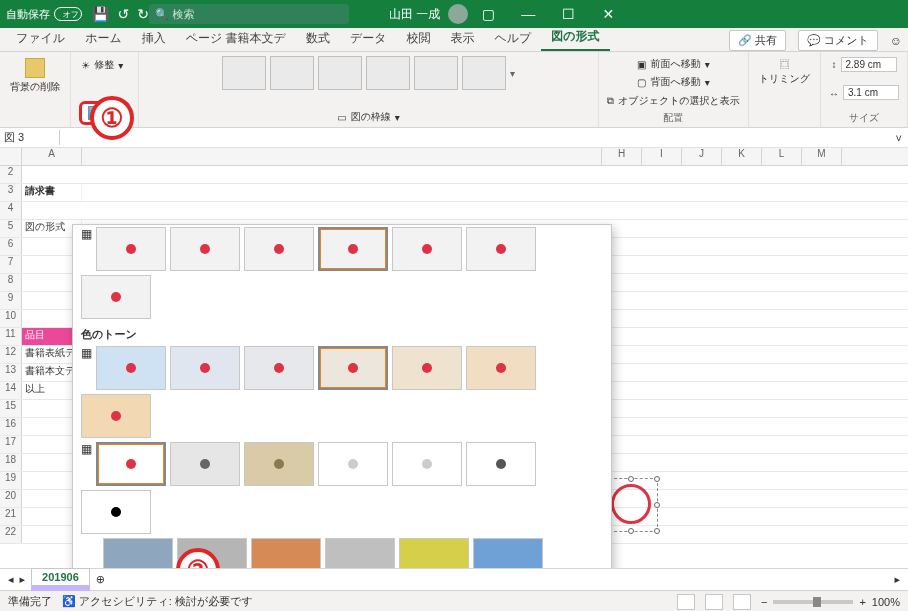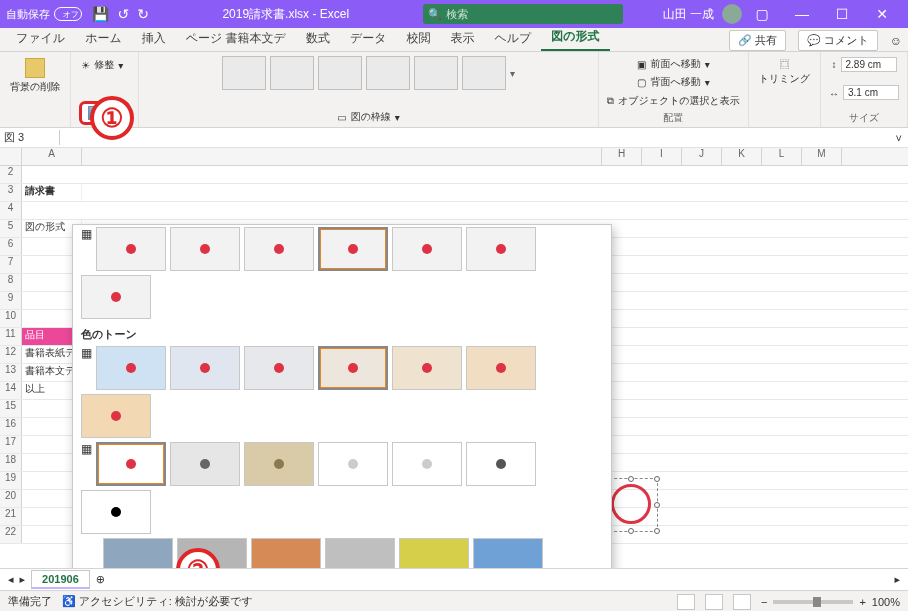--- a/index.html
+++ b/index.html
@@ -1,19 +1,19 @@
 <!DOCTYPE html>
 <html><head>
 <meta charset="utf-8">
 <style>
 * { margin: 0; padding: 0; box-sizing: border-box; font-family: "Yu Gothic UI", "Meiryo", sans-serif; }
 body { width: 908px; height: 611px; background: #fff; font-size: 12px; color: #333; overflow: hidden; position: relative; }
 
 
-.titlebar { height: 28px; background: #8b5cf6; display: flex; align-items: center; color: #fff; padding: 0 6px; }
+.titlebar { height: 28px; background: #15803d; display: flex; align-items: center; color: #fff; padding: 0 6px; }
 .titlebar .autosave { display: flex; align-items: center; gap: 4px; font-size: 11px; }
 .titlebar .toggle { width: 28px; height: 14px; border: 1px solid #fff; border-radius: 8px; display: inline-flex; align-items: center; padding: 0 2px; font-size: 8px; justify-content: flex-end; }
 .titlebar .qat { display: flex; gap: 8px; margin-left: 10px; color: #fff; }
 .titlebar .qat span { font-size: 14px; }
 .titlebar .title { flex: 1; text-align: center; font-size: 12px; }
 .titlebar .search { width: 200px; height: 20px; background: #2f8157; border-radius: 3px; margin: 0 40px 0 0; display: flex; align-items: center; padding: 0 6px; color: #cfe5d5; font-size: 11px; gap: 4px; }
 .titlebar .user { display: flex; align-items: center; gap: 8px; }
 .titlebar .avatar { width: 20px; height: 20px; border-radius: 50%; background: #8aa998; }
 .titlebar .winbtn { width: 40px; height: 28px; display: flex; align-items: center; justify-content: center; font-size: 14px; }
 
@@ -63,21 +63,21 @@
 .dropdown { position: absolute; left: 72px; top: 76px; width: 540px; background: #fff; border: 1px solid #c8c8c8; box-shadow: 2px 4px 10px rgba(0,0,0,.25); z-index: 40; padding-bottom: 4px; }
 .dropdown .section-label { font-size: 11px; font-weight: bold; padding: 6px 8px 2px; color: #333; }
 .dropdown .swatchrow { display: flex; gap: 4px; padding: 2px 8px; flex-wrap: wrap; }
 .dropdown .swatch { width: 70px; height: 44px; border: 1px solid #c8c8c8; display: flex; align-items: center; justify-content: center; position: relative; }
 .dropdown .swatch.sel { border: 2px solid #888; box-shadow: 0 0 0 1px #e0872a inset; }
 .dropdown .dot { width: 10px; height: 10px; border-radius: 50%; background: #d34; }
 
 
 .sheettabs { height: 22px; border-top: 1px solid #d4d4d4; display: flex; align-items: center; font-size: 11px; padding: 0 8px; gap: 6px; }
 .sheettabs .tab { padding: 2px 10px; border: 1px solid #c8c8c8; border-bottom: none; background: #fff; }
-.sheettabs .tab.active { border-bottom: 2px solid #c4b5fd; color: #217346; font-weight: bold; }
+.sheettabs .tab.active { border-bottom: 6px solid #c4b5fd; color: #217346; font-weight: bold; }
 
 
 .status { height: 22px; background: #f3f2f1; border-top: 1px solid #d4d4d4; display: flex; align-items: center; font-size: 11px; padding: 0 8px; gap: 10px; }
 .status .spacer { flex: 1; }
 .status .zoom { display: flex; align-items: center; gap: 6px; }
 .status .slider { width: 80px; height: 4px; background: #c8c8c8; position: relative; }
 .status .slider::after { content: ""; position: absolute; left: 50%; top: -3px; width: 8px; height: 10px; background: #888; }
 .viewbtn { width: 18px; height: 16px; border: 1px solid #c8c8c8; background: #fff; }
 </style>
 </head>
@@ -86,21 +86,20 @@
 <div class="titlebar">
   <div class="autosave">
     <span>自動保存</span>
     <span class="toggle">オフ</span>
   </div>
   <div class="qat">
     <span>💾</span>
     <span>↺</span>
     <span>↻</span>
   </div>
-  <div class="title">2019請求書.xlsx - Excel</div>
   <div class="search">
     <span>🔍</span>
     <span>検索</span>
   </div>
   <div class="user">
     <span>山田 一成</span>
     <span class="avatar"></span>
   </div>
   <div class="winbtn">▢</div>
   <div class="winbtn">—</div>

